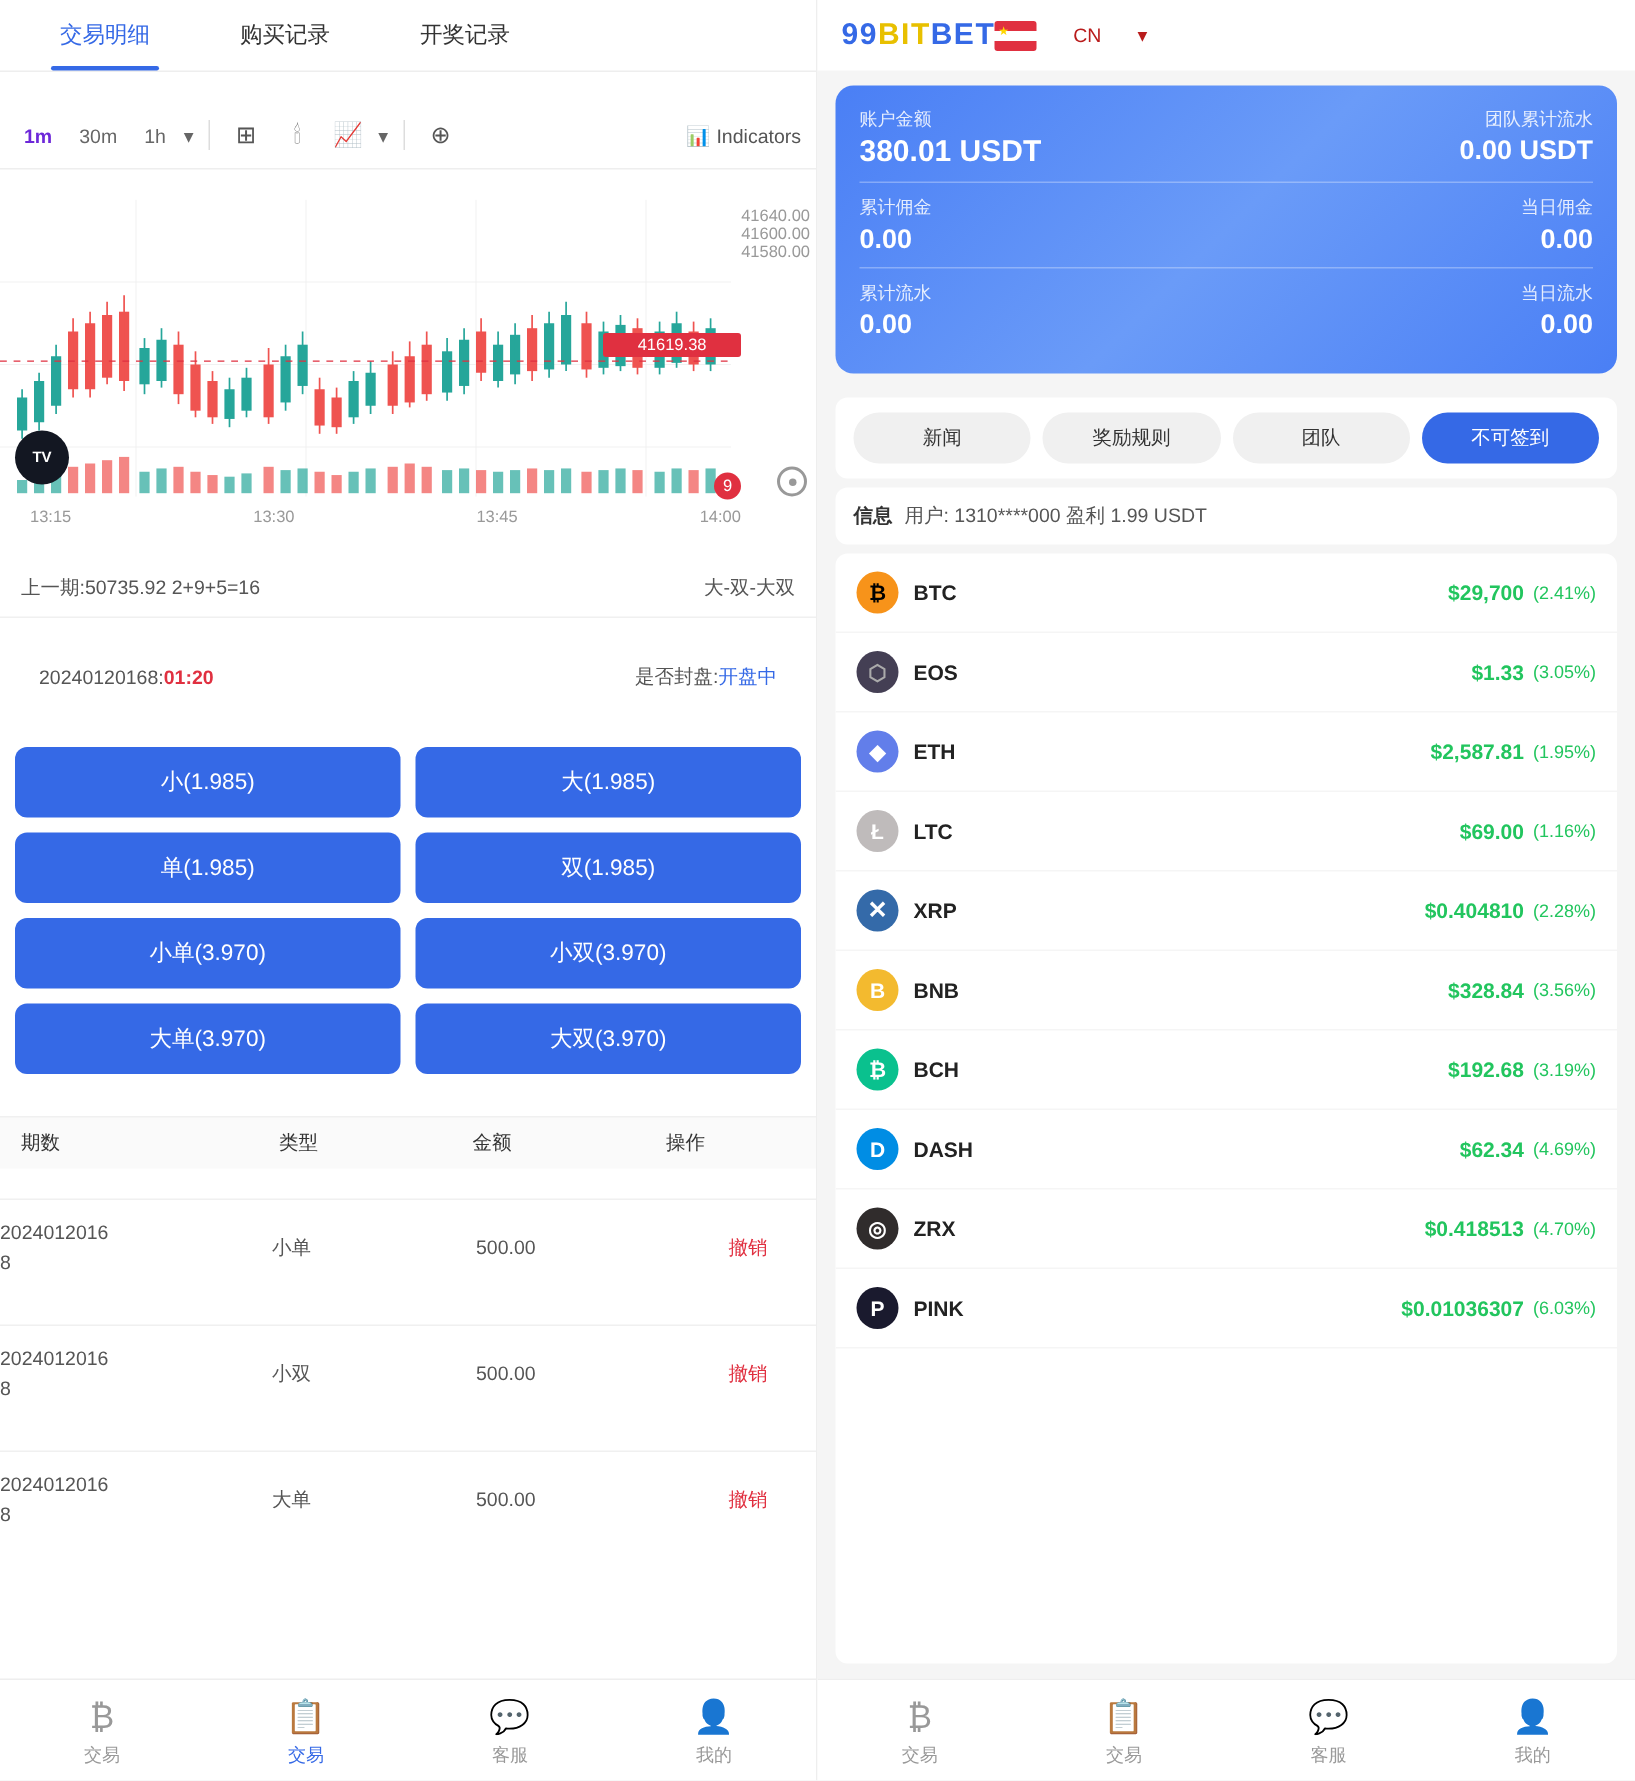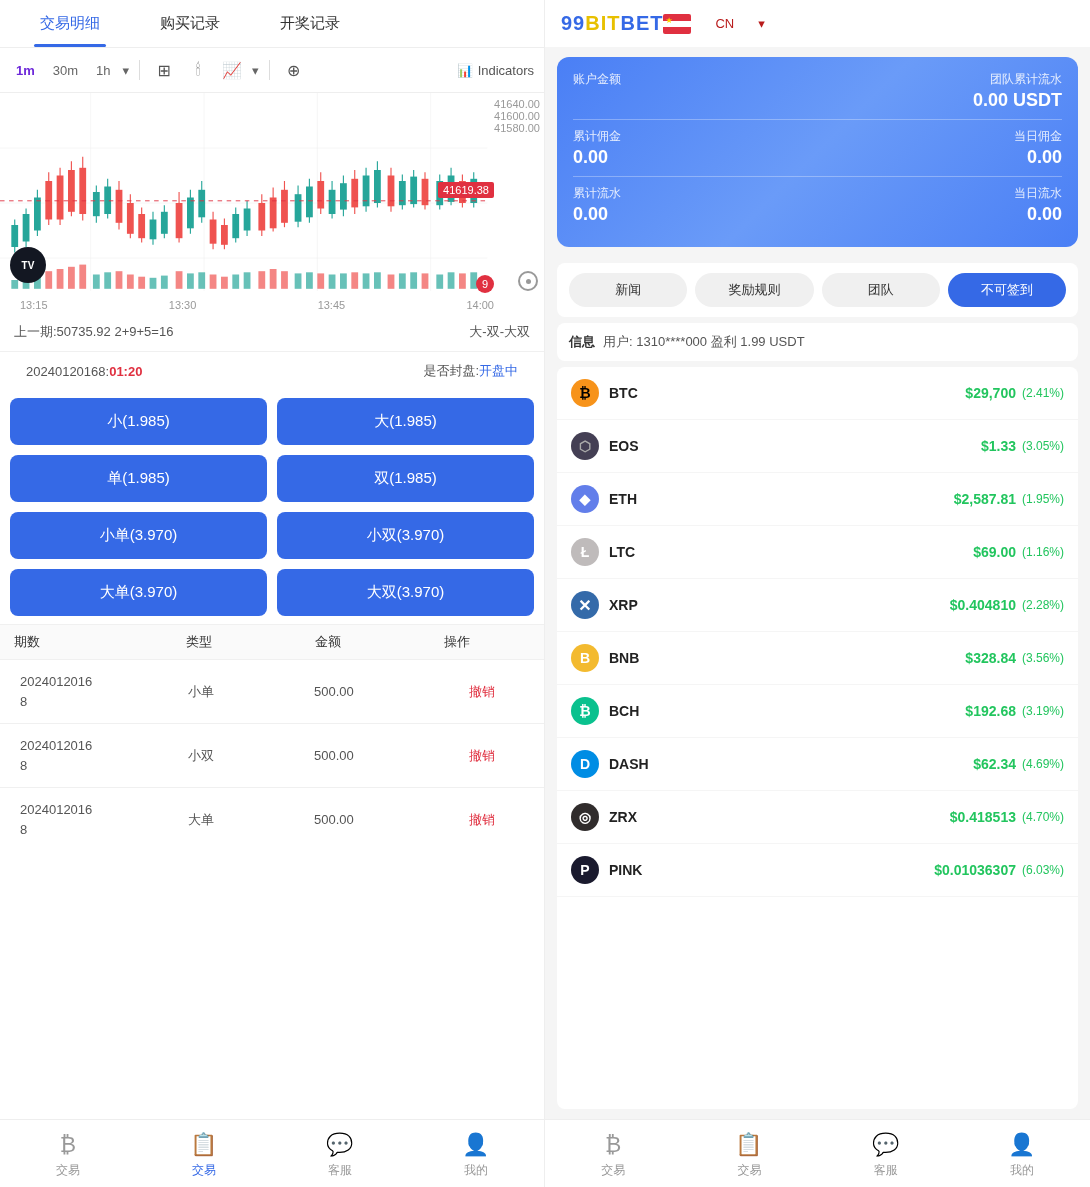--- a/index.html
+++ b/index.html
@@ -12,20 +12,21 @@
       font-size: 14px;
     }
 
     
     .left-panel {
       width: 545px;
       background: #fff;
       display: flex;
       flex-direction: column;
       border-right: 1px solid #eee;
+      gap: 20px;
     }
 
     
     .tabs {
       display: flex;
       border-bottom: 1px solid #eee;
       padding: 0 10px;
     }
     .tab {
       padding: 14px 30px;
@@ -160,21 +161,21 @@
       font-size: 13px;
       color: #333;
       border-top: 1px solid #f0f0f0;
       background: #fafafa;
     }
 
     
     .table-row {
       display: grid;
       grid-template-columns: 2fr 1.5fr 1.5fr 1fr;
-      padding: 12px 20px;
+      padding: 12px 0;
       font-size: 13px;
       color: #555;
       border-top: 1px solid #f0f0f0;
       align-items: center;
     }
     .cancel-btn {
       color: #e03040;
       cursor: pointer;
       background: none;
       border: none;
@@ -547,21 +548,21 @@
       <rect x="405" y="164" width="6" height="14" fill="#ef5350" opacity="0.7"></rect>
       <rect x="415" y="163" width="6" height="15" fill="#26a69a" opacity="0.7"></rect>
     </svg>
 
     <div class="chart-y-labels">
       <span>41640.00</span>
       <span>41600.00</span>
       <span>41580.00</span>
     </div>
 
-    <div style="position:absolute; right:50px; top: 44%; transform:translateY(-50%); background:#e03040; color:#fff; font-size:11px; padding:2px 5px; border-radius:2px; z-index:5;">41619.38</div>
+    <div style="position:absolute; right:50px; top: 44%; transform:translateY(-50%); background:#e03040; color:#fff; font-size:11px; padding:2px 23px; border-radius:2px; z-index:5;">41619.38</div>
 
     <div class="chart-x-labels">
       <span>13:15</span>
       <span>13:30</span>
       <span>13:45</span>
       <span>14:00</span>
     </div>
 
     <div class="tradingview-logo">TV</div>
 
@@ -654,20 +655,21 @@
       <div class="flag"></div>
       <span>CN</span>
       <span>▾</span>
     </div>
   </div>
 
   <div class="account-card">
     <div class="account-row">
       <div class="account-col">
         <div class="account-label">账户金额</div>
+        <div class="account-value">380.01 USDT</div>
       </div>
       <div class="account-col">
         <div class="account-label">团队累计流水</div>
         <div class="account-value" style="font-size:18px;">0.00 USDT</div>
       </div>
     </div>
     <div class="account-divider"></div>
     <div class="account-row">
       <div class="account-col">
         <div class="account-label">累计佣金</div>

